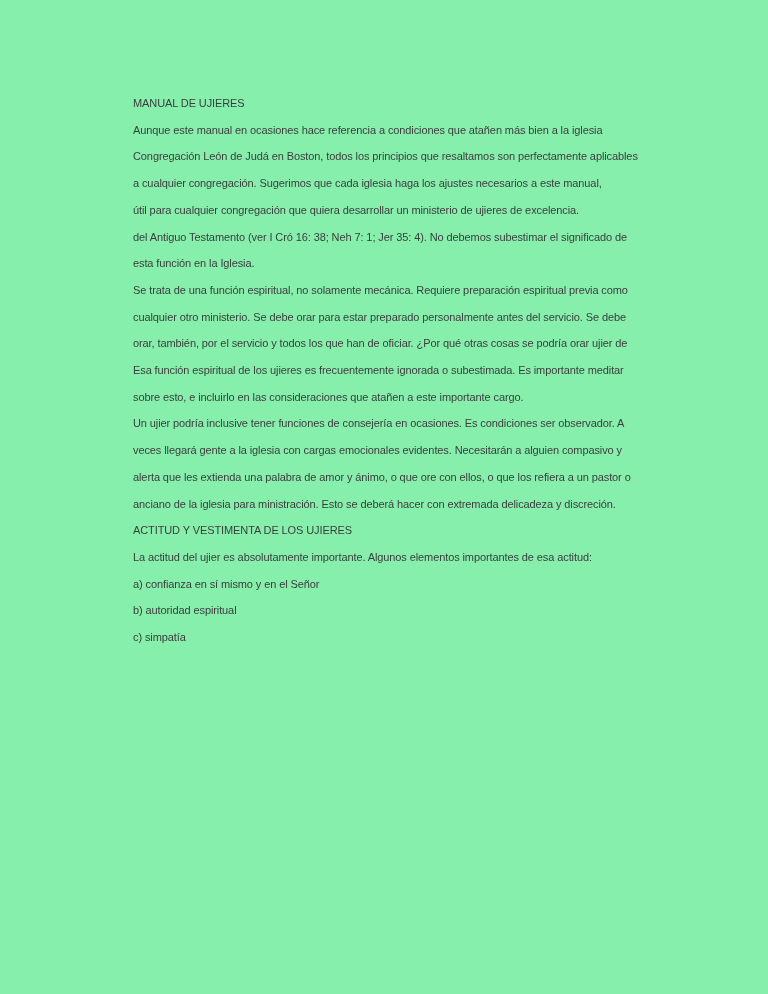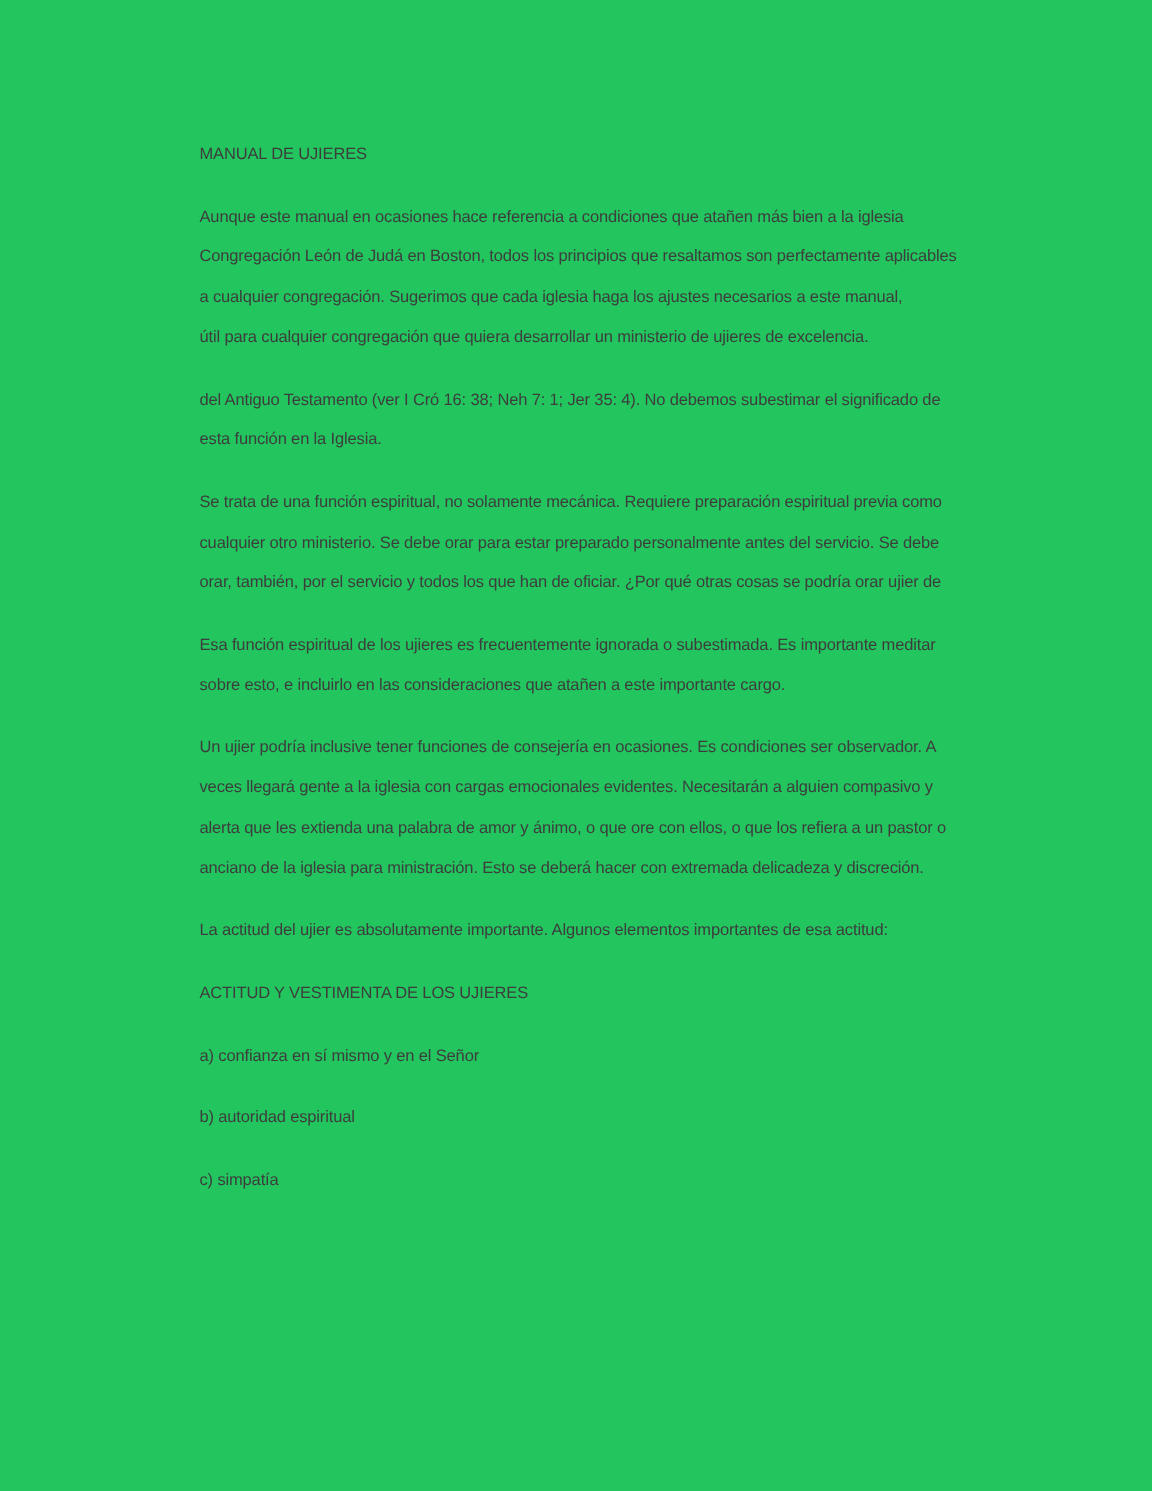--- a/index.html
+++ b/index.html
@@ -21,41 +21,41 @@
     color: #3d3d3d;
     overflow: hidden;
   }
   .content {
     position: absolute;
     left: 133px;
     top: 90px;
     right: 90px;
   }
   .block {
-    margin-top: 15px;
+    margin-top: 0;
   }
   .block:first-child {
     margin-top: 0;
   }
   .line {
     font-size: 11px;
     line-height: 26.7px;
     letter-spacing: -0.1px;
     white-space: nowrap;
     font-weight: 400;
   }
   .heading .line {
     
     font-weight: 400;
   }
 </style>
 </head>
 <body style="background: rgb(255, 255, 255);">
 
-<div class="page" style="background: #22c55e; color: rgb(61, 61, 61);">
+<div class="page" style="background: #86efac; color: rgb(61, 61, 61);">
   <div class="content">
       <div class="block heading">
         <div class="line">MANUAL DE UJIERES</div>
       </div>
       <div class="block paragraph">
         <div class="line">Aunque este manual en ocasiones hace referencia a condiciones que atañen más bien a la iglesia</div>
         <div class="line">Congregación León de Judá en Boston, todos los principios que resaltamos son perfectamente aplicables</div>
         <div class="line">a cualquier congregación. Sugerimos que cada iglesia haga los ajustes necesarios a este manual,</div>
         <div class="line">útil para cualquier congregación que quiera desarrollar un ministerio de ujieres de excelencia.</div>
       </div>
@@ -71,25 +71,25 @@
       <div class="block paragraph">
         <div class="line">Esa función espiritual de los ujieres es frecuentemente ignorada o subestimada. Es importante meditar</div>
         <div class="line">sobre esto, e incluirlo en las consideraciones que atañen a este importante cargo.</div>
       </div>
       <div class="block paragraph">
         <div class="line">Un ujier podría inclusive tener funciones de consejería en ocasiones. Es condiciones ser observador. A</div>
         <div class="line">veces llegará gente a la iglesia con cargas emocionales evidentes. Necesitarán a alguien compasivo y</div>
         <div class="line">alerta que les extienda una palabra de amor y ánimo, o que ore con ellos, o que los refiera a un pastor o</div>
         <div class="line">anciano de la iglesia para ministración. Esto se deberá hacer con extremada delicadeza y discreción.</div>
       </div>
+      <div class="block heading">
+        <div class="line">ACTITUD Y VESTIMENTA DE LOS UJIERES</div>
+      </div>
       <div class="block paragraph">
         <div class="line">La actitud del ujier es absolutamente importante. Algunos elementos importantes de esa actitud:</div>
-      </div>
-      <div class="block heading">
-        <div class="line">ACTITUD Y VESTIMENTA DE LOS UJIERES</div>
       </div>
       <div class="block list-item">
         <div class="line">a) confianza en sí mismo y en el Señor</div>
       </div>
       <div class="block list-item">
         <div class="line">b) autoridad espiritual</div>
       </div>
       <div class="block list-item">
         <div class="line">c) simpatía</div>
       </div>

